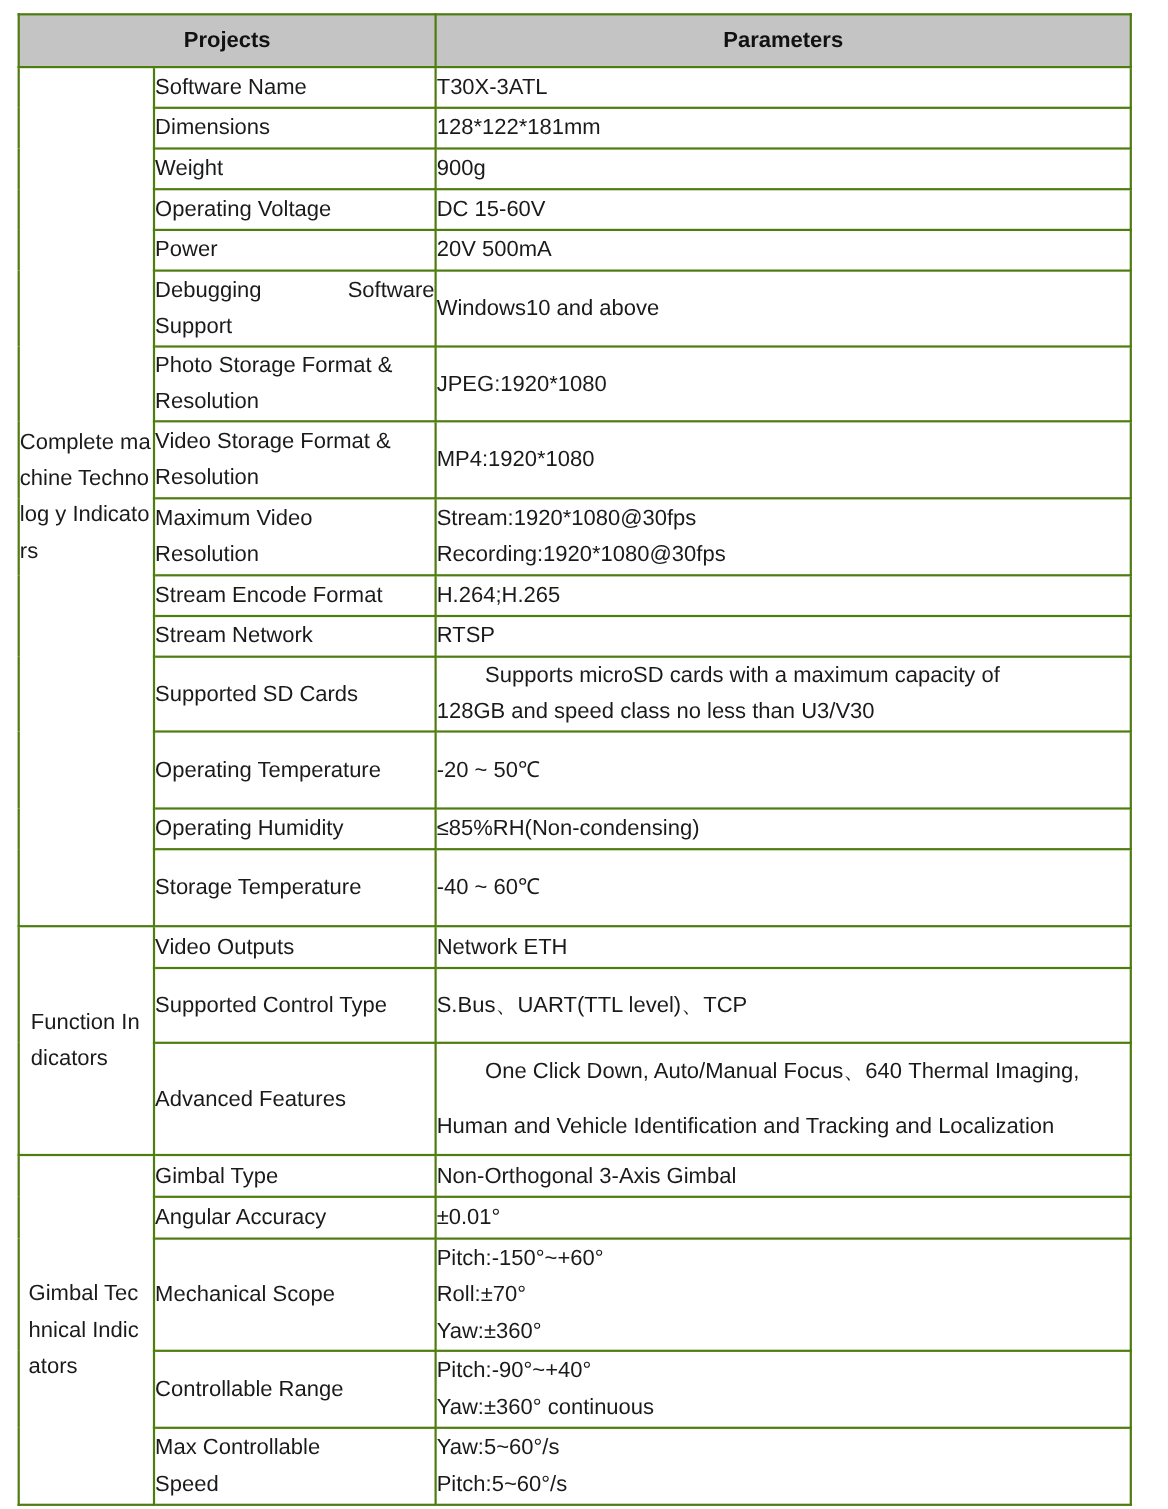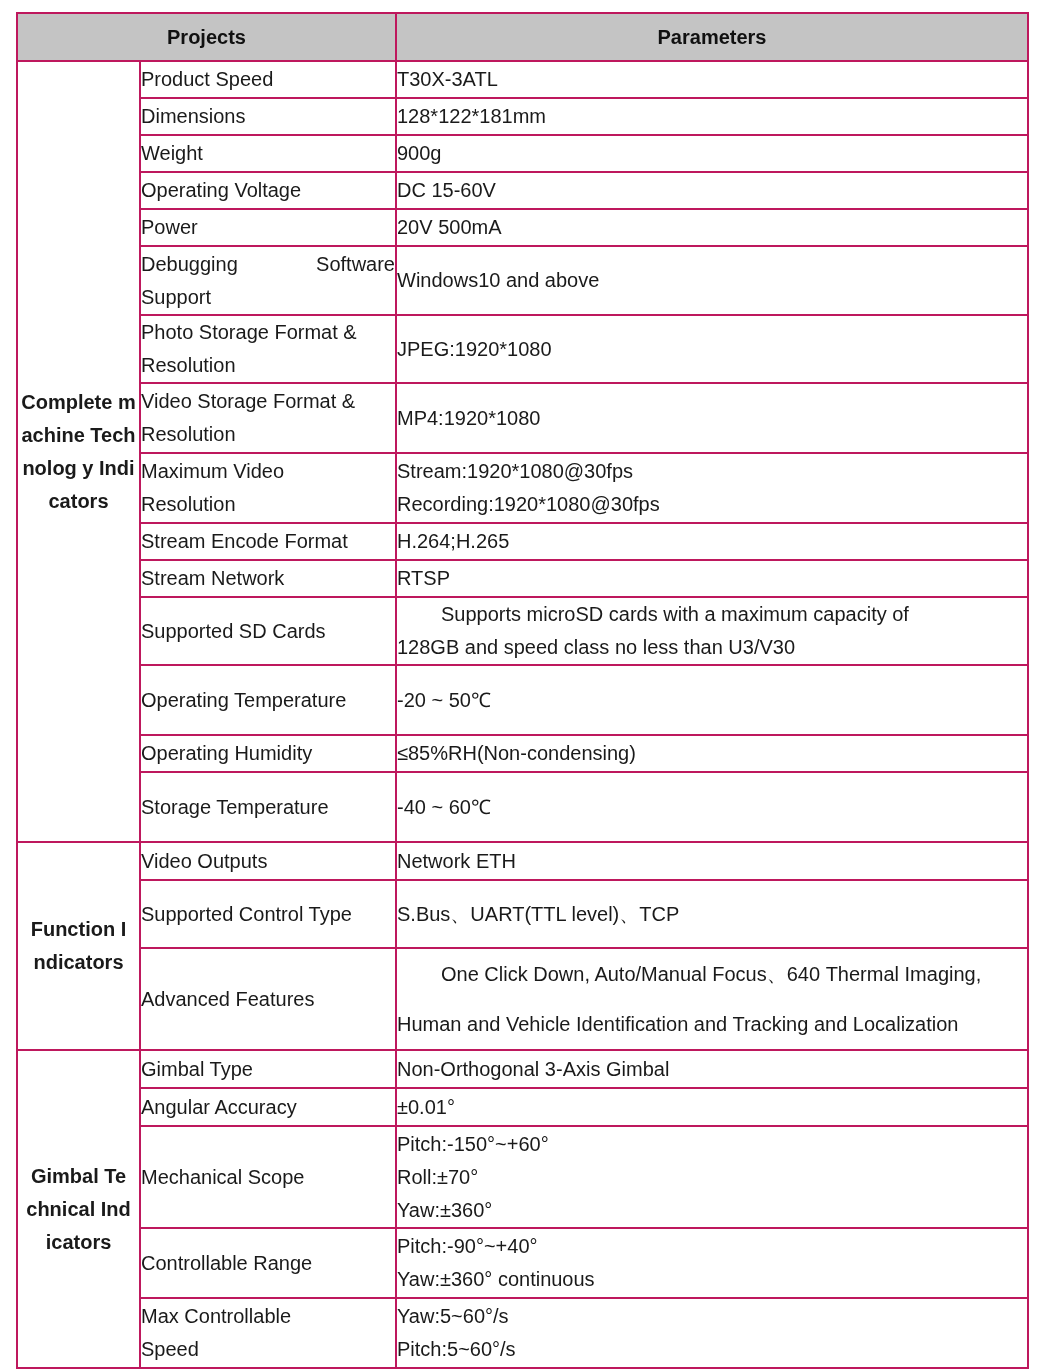--- a/index.html
+++ b/index.html
@@ -4,31 +4,31 @@
 <style>
   html, body { margin: 0; padding: 0; background: #ffffff; }
   body { width: 1062px; height: 1372px; position: relative; overflow: hidden;
          font-family: "Liberation Sans", sans-serif; color: #1a1a1a; }
   table.spec {
     position: absolute; left: 16px; top: 12px;
     width: 1011px; border-collapse: collapse; table-layout: fixed;
     font-size: 20px;
   }
   table.spec td, table.spec th {
-    border: 2px solid #be185d; padding: 0; vertical-align: middle;
+    border: 2px solid #4d7c0f; padding: 0; vertical-align: middle;
   }
   col.c-group { width: 123px; }
   col.c-name  { width: 256px; }
   col.c-value { width: 632px; }
   thead th {
     background: #c4c4c4; height: 46px; font-weight: bold; font-size: 20px;
     text-align: center; color: #111;
   }
   td.group {
-    text-align: center; font-weight: bold; line-height: 33px; padding: 0 2px;
+    text-align: left; font-weight: normal; line-height: 33px; padding: 0 2px;
     word-break: break-all;
   }
   td.name { padding-left: 2px; line-height: 33px; }
   td.name.justify { text-align: justify; text-align-last: left; padding-right: 0; }
   td.value { padding-left: 44px; line-height: 33px; }
   td.value.hang { padding-left: 0; }
   td.value.hang .first { display: block; padding-left: 44px; }
   td.value .line { display: block; }
   td.value.wide { line-height: 50px; }
 </style>
@@ -44,21 +44,21 @@
   <thead>
     <tr>
       <th colspan="2">Projects</th>
       <th>Parameters</th>
     </tr>
   </thead>
   <tbody>
 
     <tr style="height:37px">
       <td class="group" rowspan="15">Complete machine Technolog y Indicators</td>
-      <td class="name">Product Speed</td>
+      <td class="name">Software Name</td>
       <td class="value">
           <span class="line">T30X-3ATL</span>
         </td>
     </tr>
     <tr style="height:37px">
       <td class="name">Dimensions</td>
       <td class="value">
           <span class="line">128*122*181mm</span>
         </td>
     </tr>

